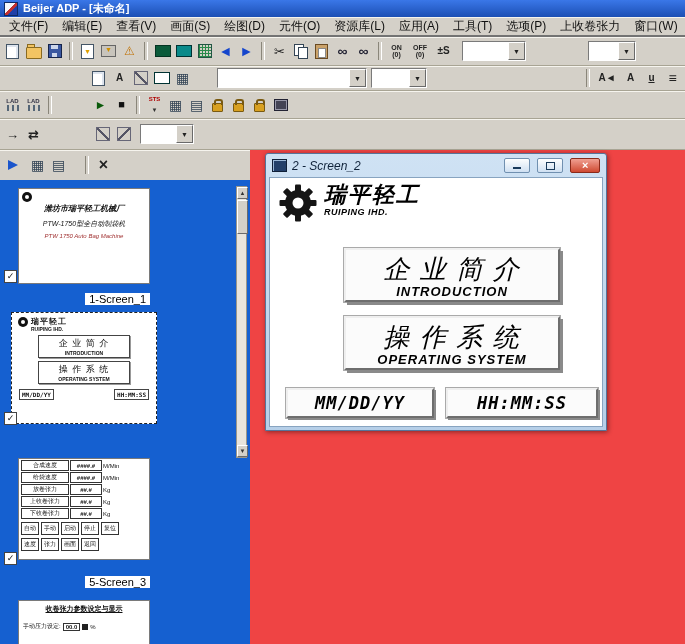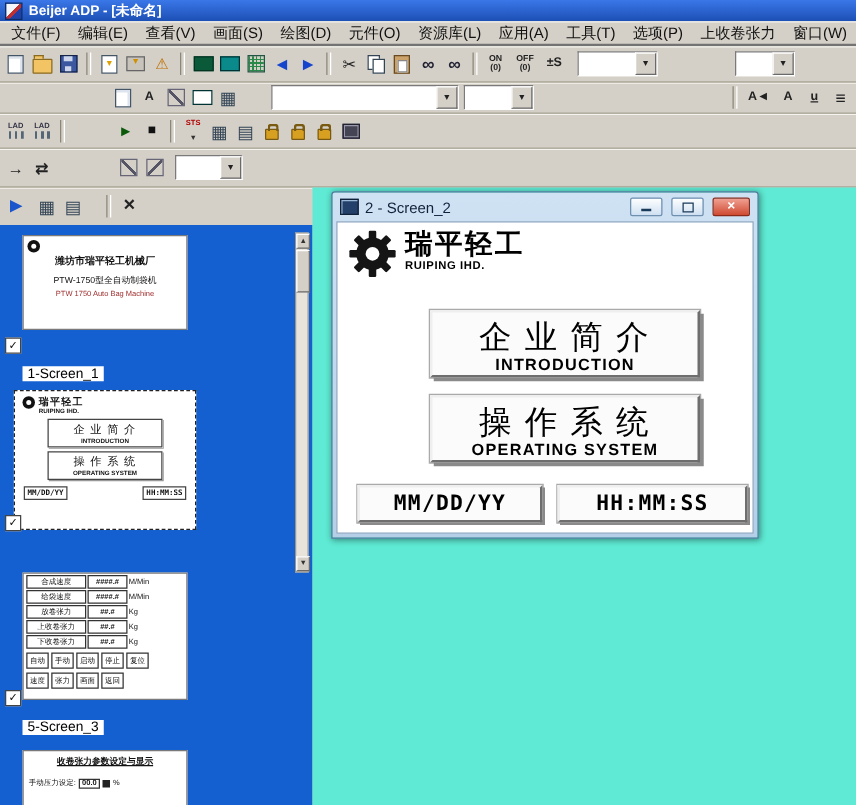--- a/index.html
+++ b/index.html
@@ -73,32 +73,32 @@
   
   .dd{box-sizing:border-box;height:20px;border:1px solid;border-color:#7a7a7a #fff #fff #7a7a7a;background:#fff;display:flex;align-items:stretch;flex:0 0 auto;}
   .ddval{flex:1;}
   .ddbtn{width:15px;background:#d4d0c8;border:1px solid;border-color:#fff #6a6a6a #6a6a6a #fff;display:flex;align-items:center;justify-content:center;}
   .ddbtn::before{content:"▼";font-size:7px;color:#222;}
 
   
   .lower{display:flex;height:494px;}
   .leftcol{width:250px;flex:0 0 250px;display:flex;flex-direction:column;}
   .sidebar{position:relative;flex:1;background:#1560d0;overflow:hidden;}
-  .canvas{flex:1;background:#5eead4;position:relative;}
+  .canvas{flex:1;background:#ef4444;position:relative;font-style:italic;}
 
   
   .thumb{position:absolute;left:18px;width:132px;background:#fff;border:1px solid #7a7a7a;box-sizing:border-box;overflow:hidden;}
-  #thumb1{top:8px;height:76px;}
+  #thumb1{top:8px;height:96px;font-style:italic;}
   .mgear{display:inline-block;width:10px;height:10px;border-radius:50%;background:#111;position:relative;flex:0 0 auto;}
   .mgear::after{content:"";position:absolute;left:3px;top:3px;width:4px;height:4px;border-radius:50%;background:#fff;}
   .t1gear{position:absolute;left:3px;top:3px;}
   .t1line1{font-size:8px;font-weight:bold;text-align:center;margin-top:14px;}
   .t1line2{font-size:7px;text-align:center;margin-top:5px;}
   .t1line3{font-size:6px;color:#a03030;text-align:center;margin-top:4px;}
-  .slabel{position:absolute;left:18px;width:132px;text-align:left;}
+  .slabel{position:absolute;left:18px;width:132px;text-align:right;}
   .slabel .chip{display:inline-block;background:#fff;padding:0 4px;font-size:11px;color:#000;}
   #label1{top:109px;} #label2{top:249px;} #label3{top:392px;}
   .scheck{position:absolute;left:4px;width:11px;height:11px;background:#fff;border:1px solid #444;font-size:9px;line-height:11px;text-align:center;box-sizing:content-box;}
   .scheck::before{content:"✓";}
   #check1{top:90px;} #check2{top:232px;} #check3{top:372px;}
 
   .sel2{position:absolute;left:11px;top:132px;width:146px;height:112px;background:#fff;border:1px dashed #222;box-sizing:border-box;padding:4px 6px;}
   .m2brand{display:flex;align-items:flex-start;gap:3px;}
   .m2name{font-size:8px;font-weight:bold;letter-spacing:1px;line-height:9px;}
   .m2sub{font-size:5px;font-weight:bold;}

